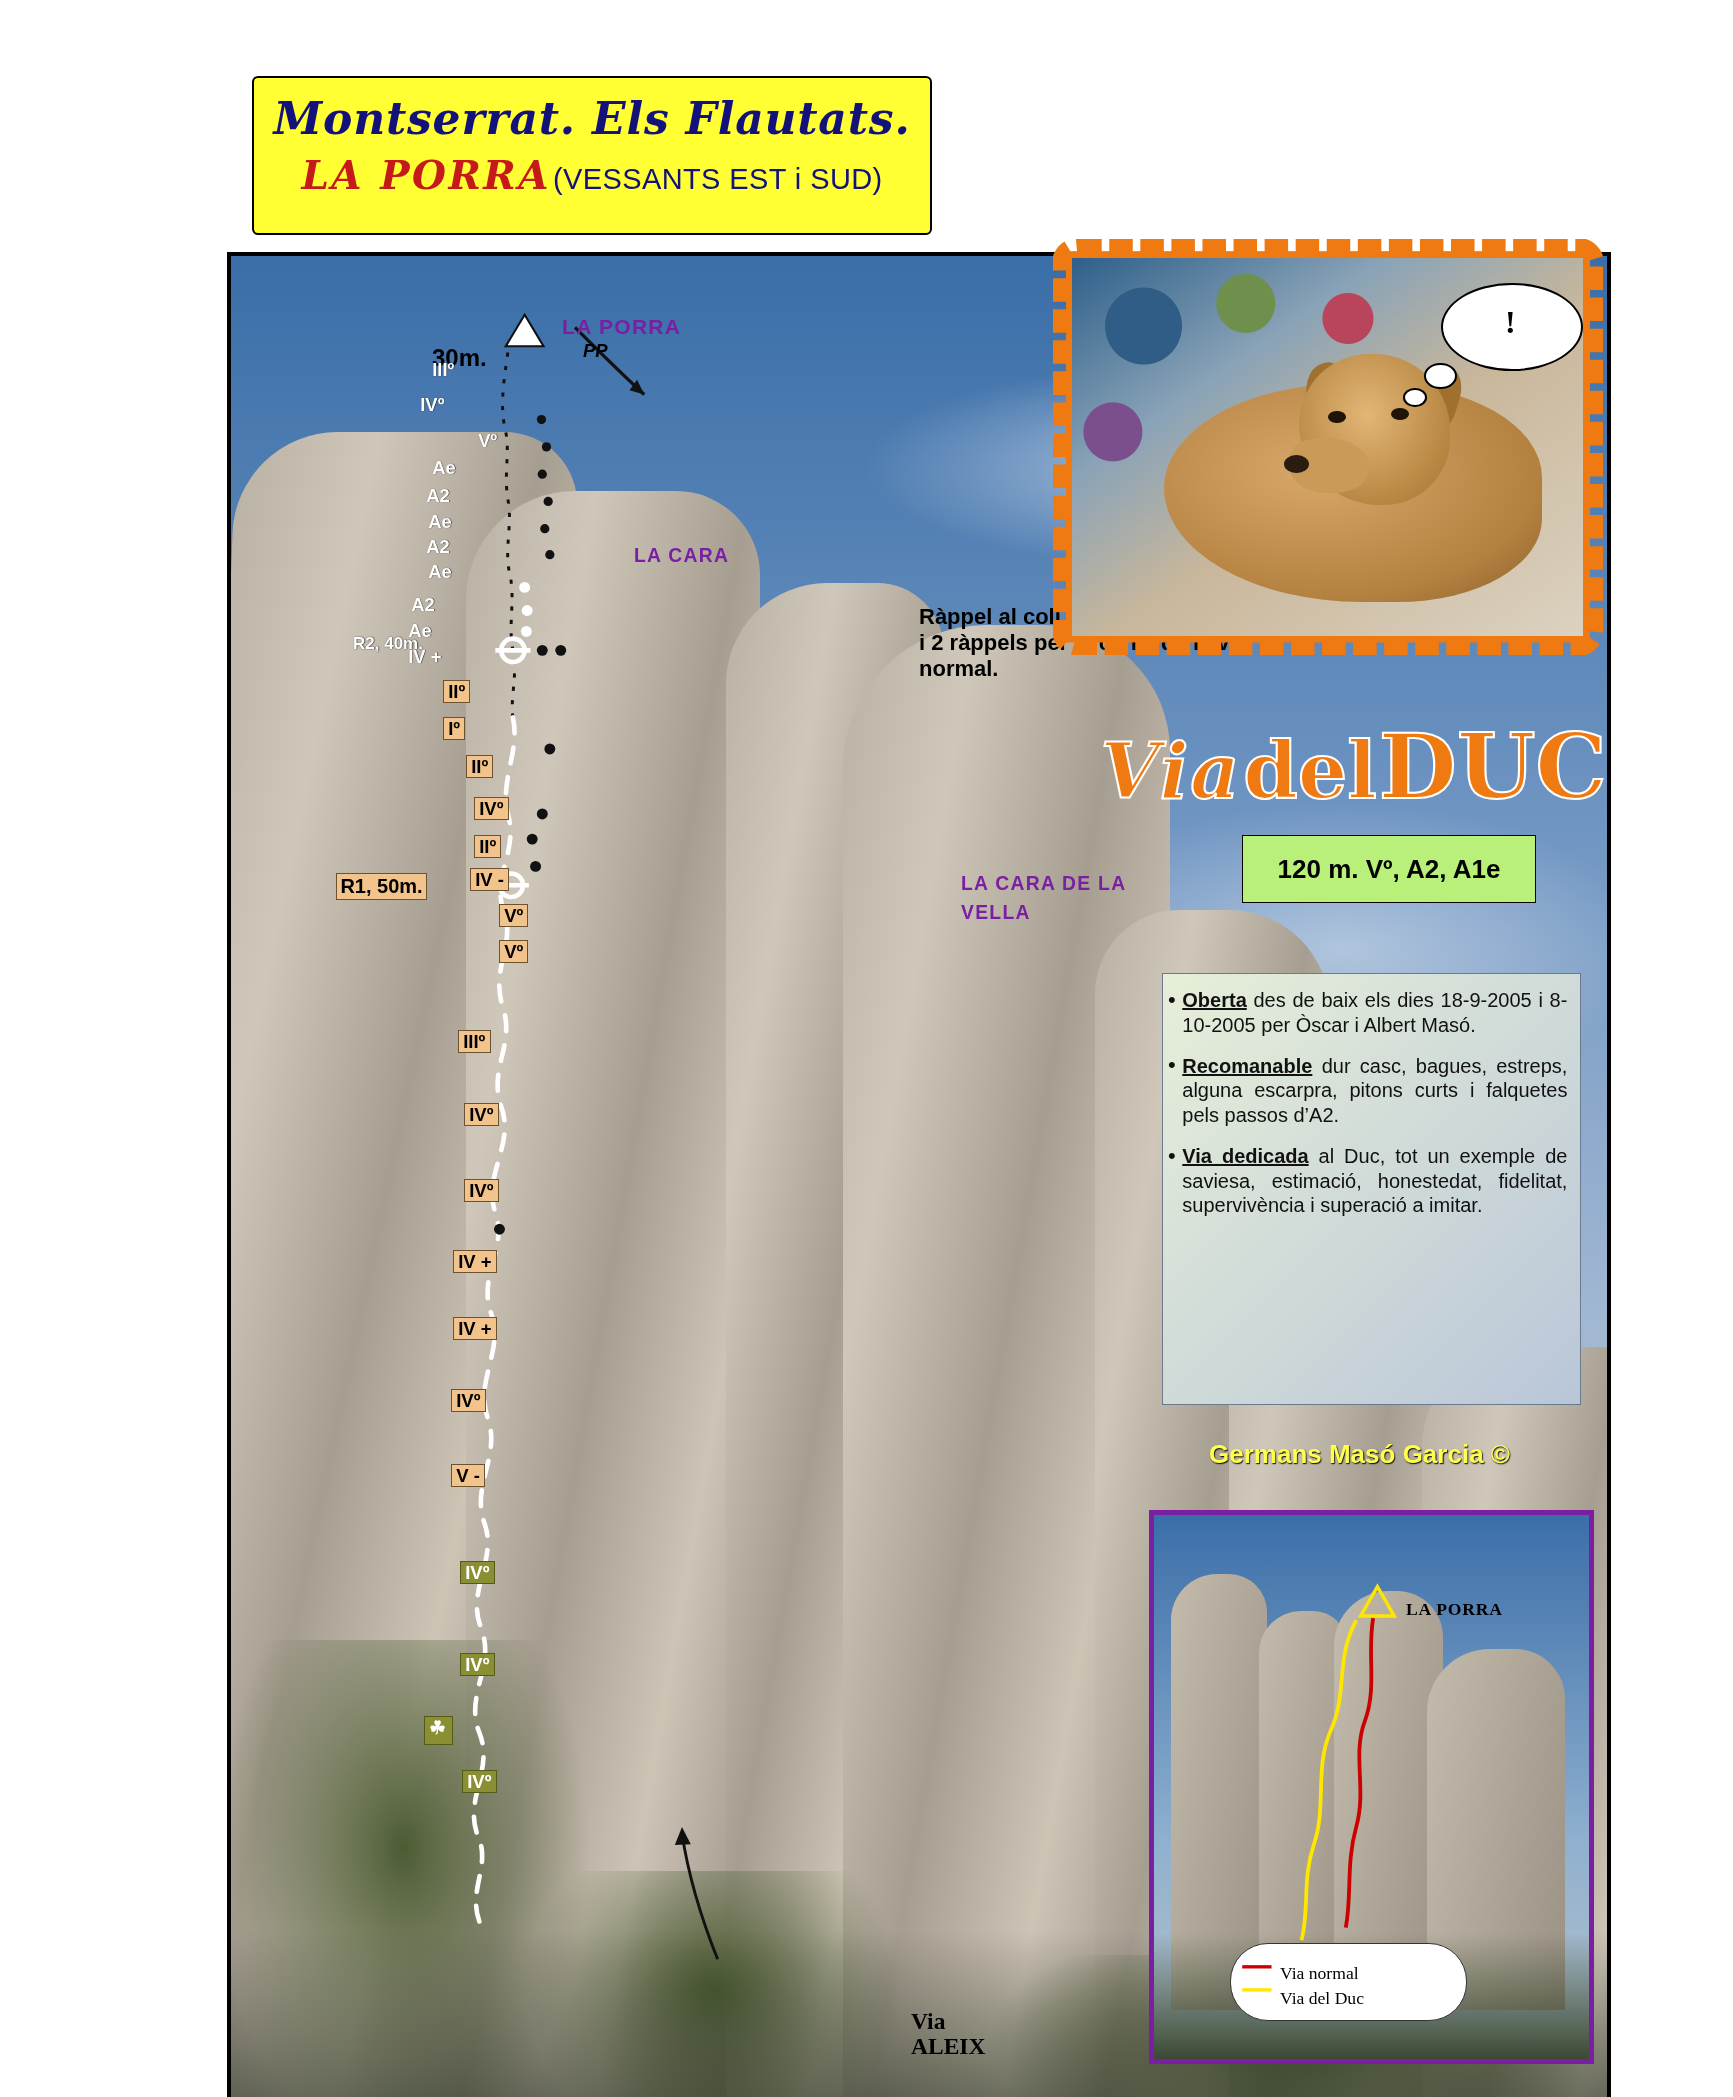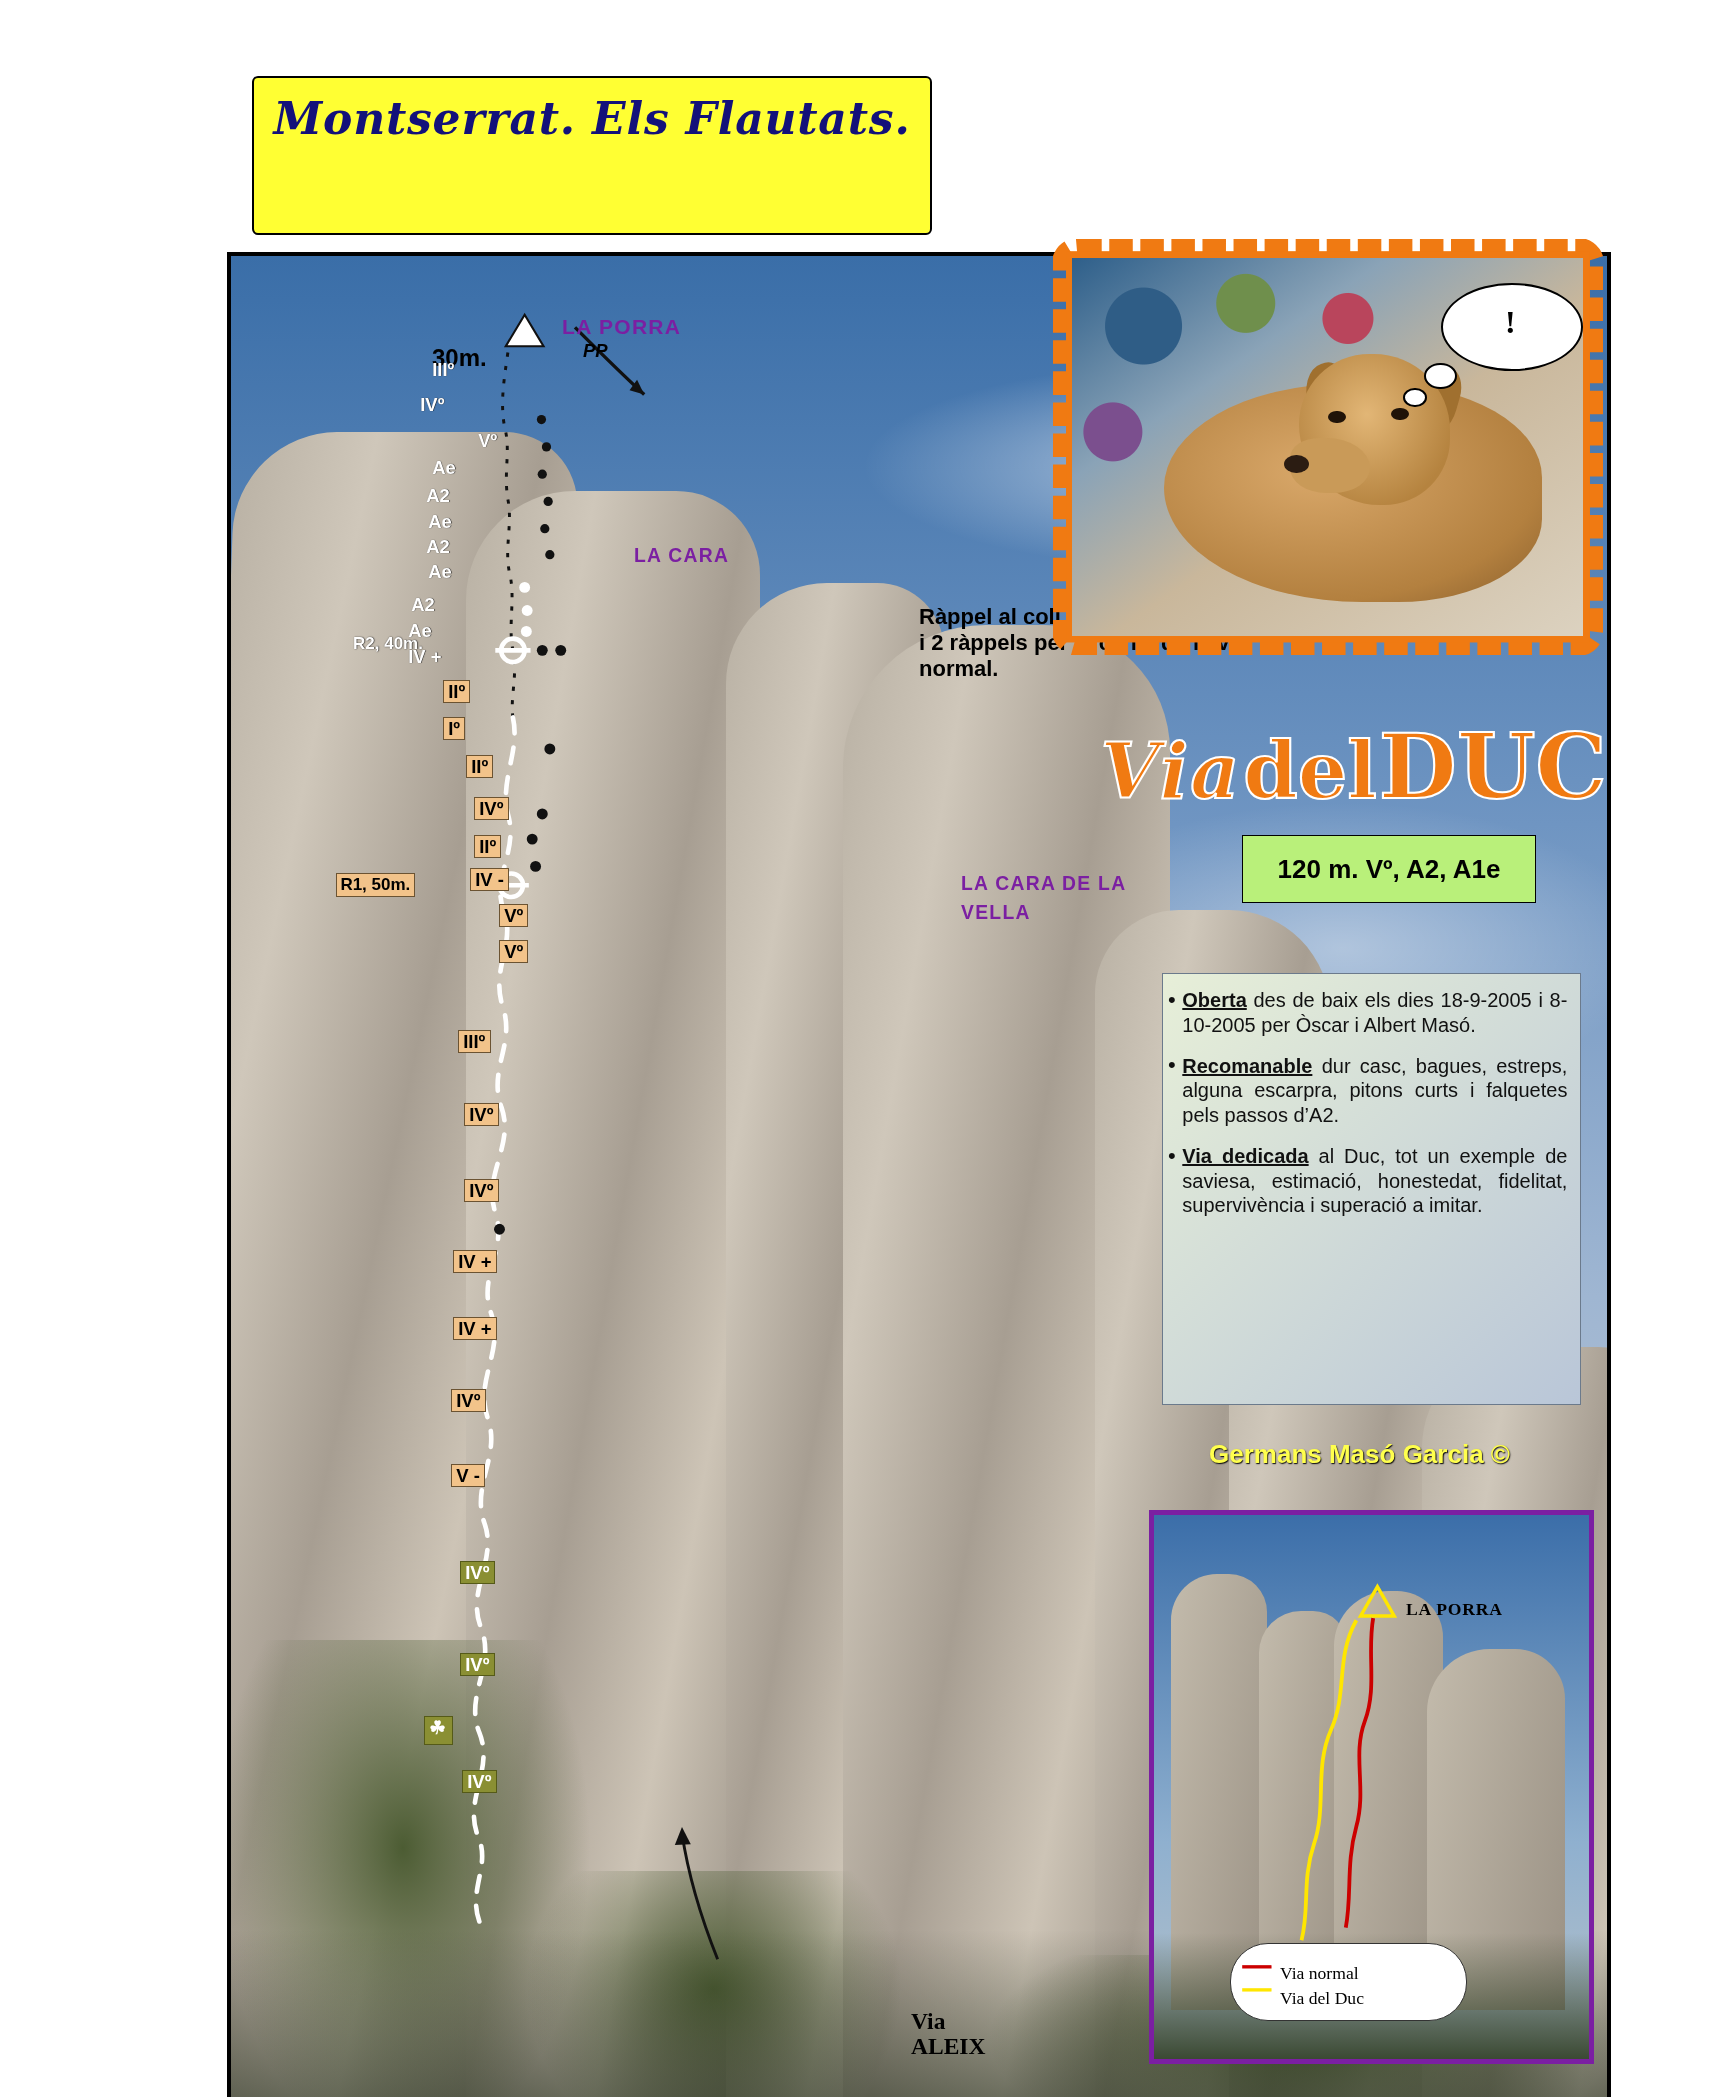--- a/index.html
+++ b/index.html
@@ -35,21 +35,21 @@
   .veg.v3{left:755px;top:1699px;width:629px;height:210px;}
   .shadowband{position:absolute;left:0;bottom:0;width:100%;height:218px;background:linear-gradient(180deg,rgba(30,40,25,0) 0%,rgba(35,45,28,.75) 100%);}
 
   
   .route-svg{position:absolute;left:0;top:0;width:100%;height:100%;}
   .label-purple{position:absolute;color:#7b1fa2;font-weight:bold;font-family:"Liberation Sans",sans-serif;letter-spacing:1.3px;}
   .grade{position:absolute;background:#f2c38a;border:0.8px solid #6b5332;color:#000;font-weight:bold;font-size:18.5px;padding:0.8px 4.2px;font-family:"Liberation Sans",sans-serif;line-height:1.05;box-sizing:border-box;}
   .grade.olive{background:#8a8f33;color:#ffffff;border-color:#555a18;}
   .grade.plain{background:transparent;border:none;color:#ffffff;text-shadow:0.4px 0.4px 0.8px #000;}
   .belay{position:absolute;color:#fff;font-weight:bold;font-size:17px;text-shadow:0.4px 0.4px 1.3px #000;font-family:"Liberation Sans",sans-serif;}
-  .belaybox{position:absolute;background:#f2c38a;border:0.8px solid #6b5332;color:#000;font-weight:bold;font-size:17px;padding:0.8px 3.4px;}
+  .belaybox{position:absolute;background:#f2c38a;border:0.8px solid #6b5332;color:#000;font-weight:bold;font-size:20px;padding:0.8px 3.4px;}
 
   .rappel-text{position:absolute;left:688px;top:348px;width:357px;color:#000;font-weight:bold;font-size:22px;line-height:1.18;font-family:"Liberation Sans",sans-serif;}
 
   
   .dogframe{position:absolute;left:1053px;top:239px;width:550px;height:415px;}
   .dogframe .waves{position:absolute;inset:0;}
   .dogphoto{position:absolute;left:19.3px;top:18.5px;width:511px;height:378px;overflow:hidden;background:linear-gradient(160deg,#7b8fa3,#b7a98f);}
   .quilt{position:absolute;inset:0;background:
      radial-gradient(circle at 14% 18%,#2f5d86 0 38px,rgba(0,0,0,0) 39px),
      radial-gradient(circle at 34% 12%,#6f8f4c 0 29px,rgba(0,0,0,0) 30px),
@@ -99,20 +99,24 @@
 
   .via-aleix{position:absolute;left:680px;top:1753px;color:#000;font-family:"Liberation Serif",serif;font-weight:bold;font-size:23.5px;line-height:1.05;}
 </style>
 </head>
 <body>
 
 <div class="page">
 
   <div class="title-banner">
     <div class="title-line1">Montserrat.  Els Flautats.</div>
+    <div class="title-line2-wrap">
+      <span class="title-la-porra">LA    PORRA</span>
+      <span class="title-sub">(VESSANTS EST i SUD)</span>
+    </div>
   </div>
 
   <div class="photo-frame">
     <div class="sky"></div>
     <div class="cloudA"></div>
     <div class="cloudB"></div>
     <div class="cloudC"></div>
 
     <div class="rock r1"></div>
     <div class="rock r2"></div>

